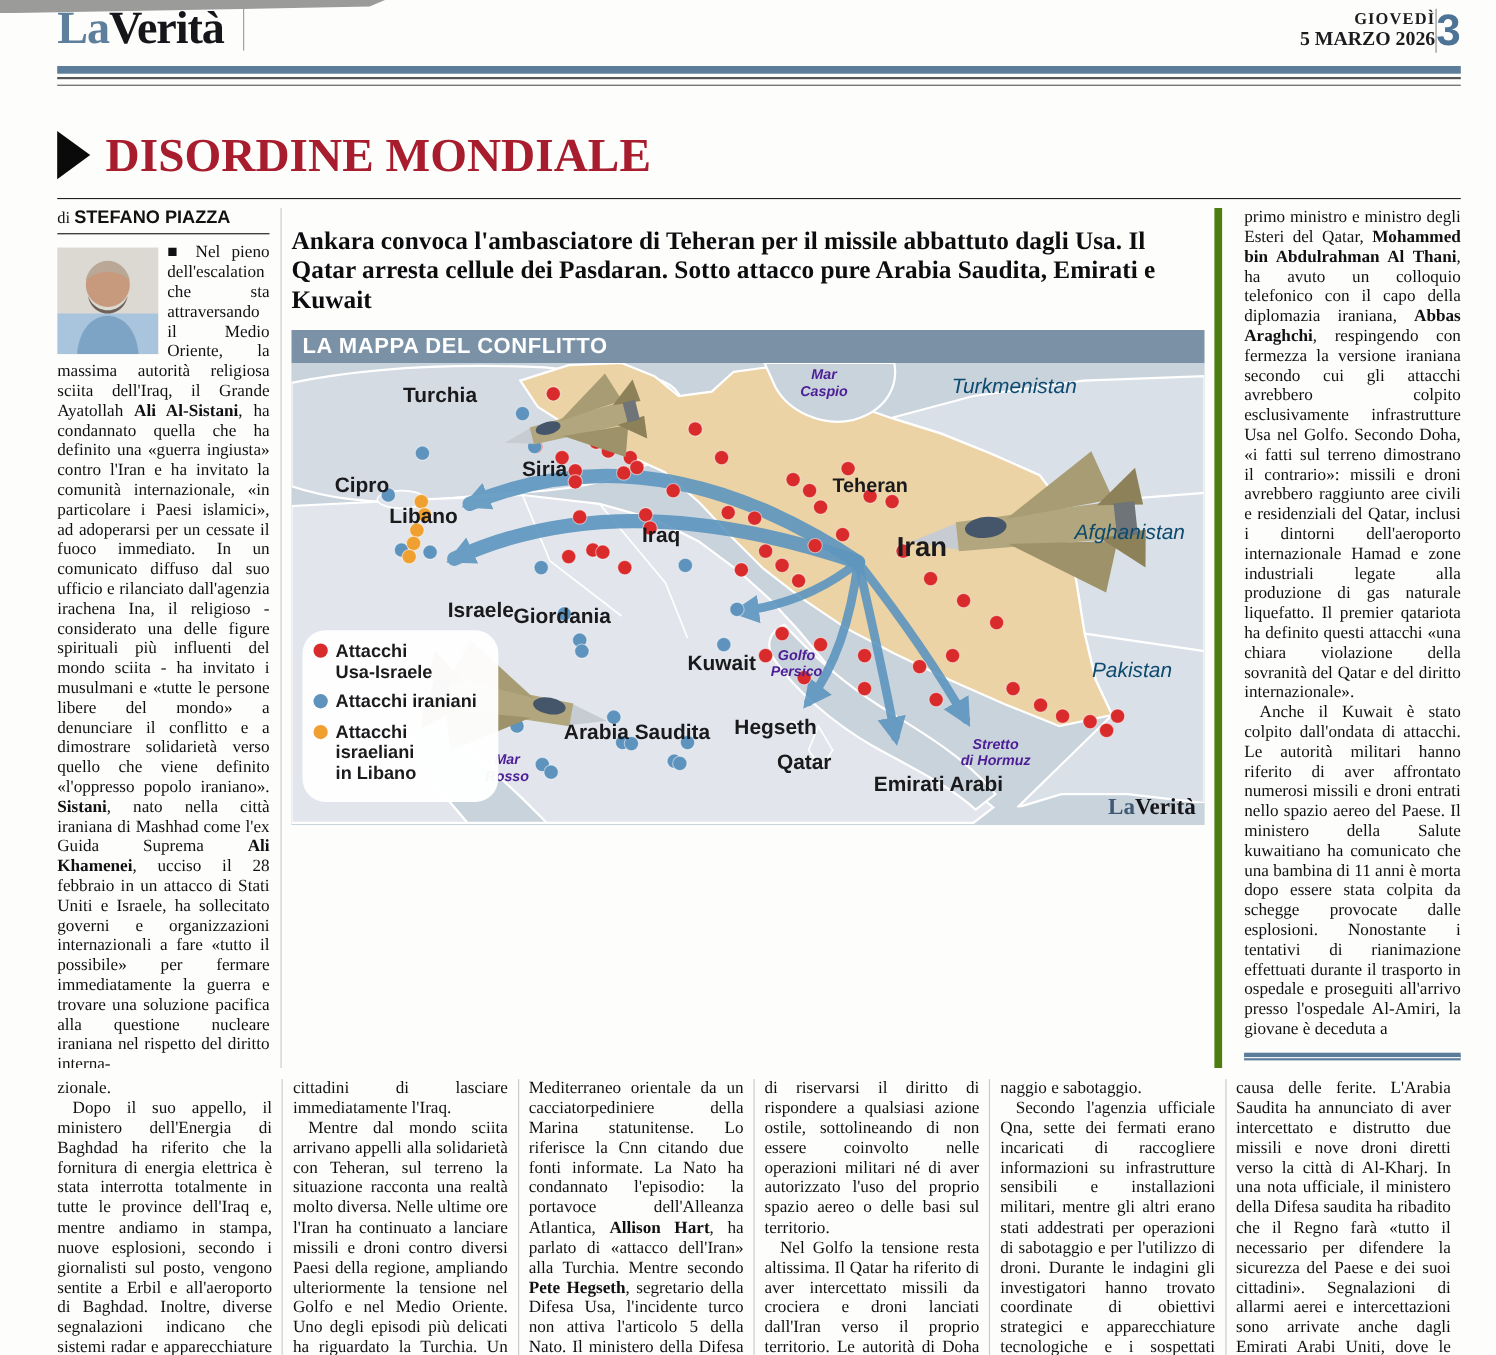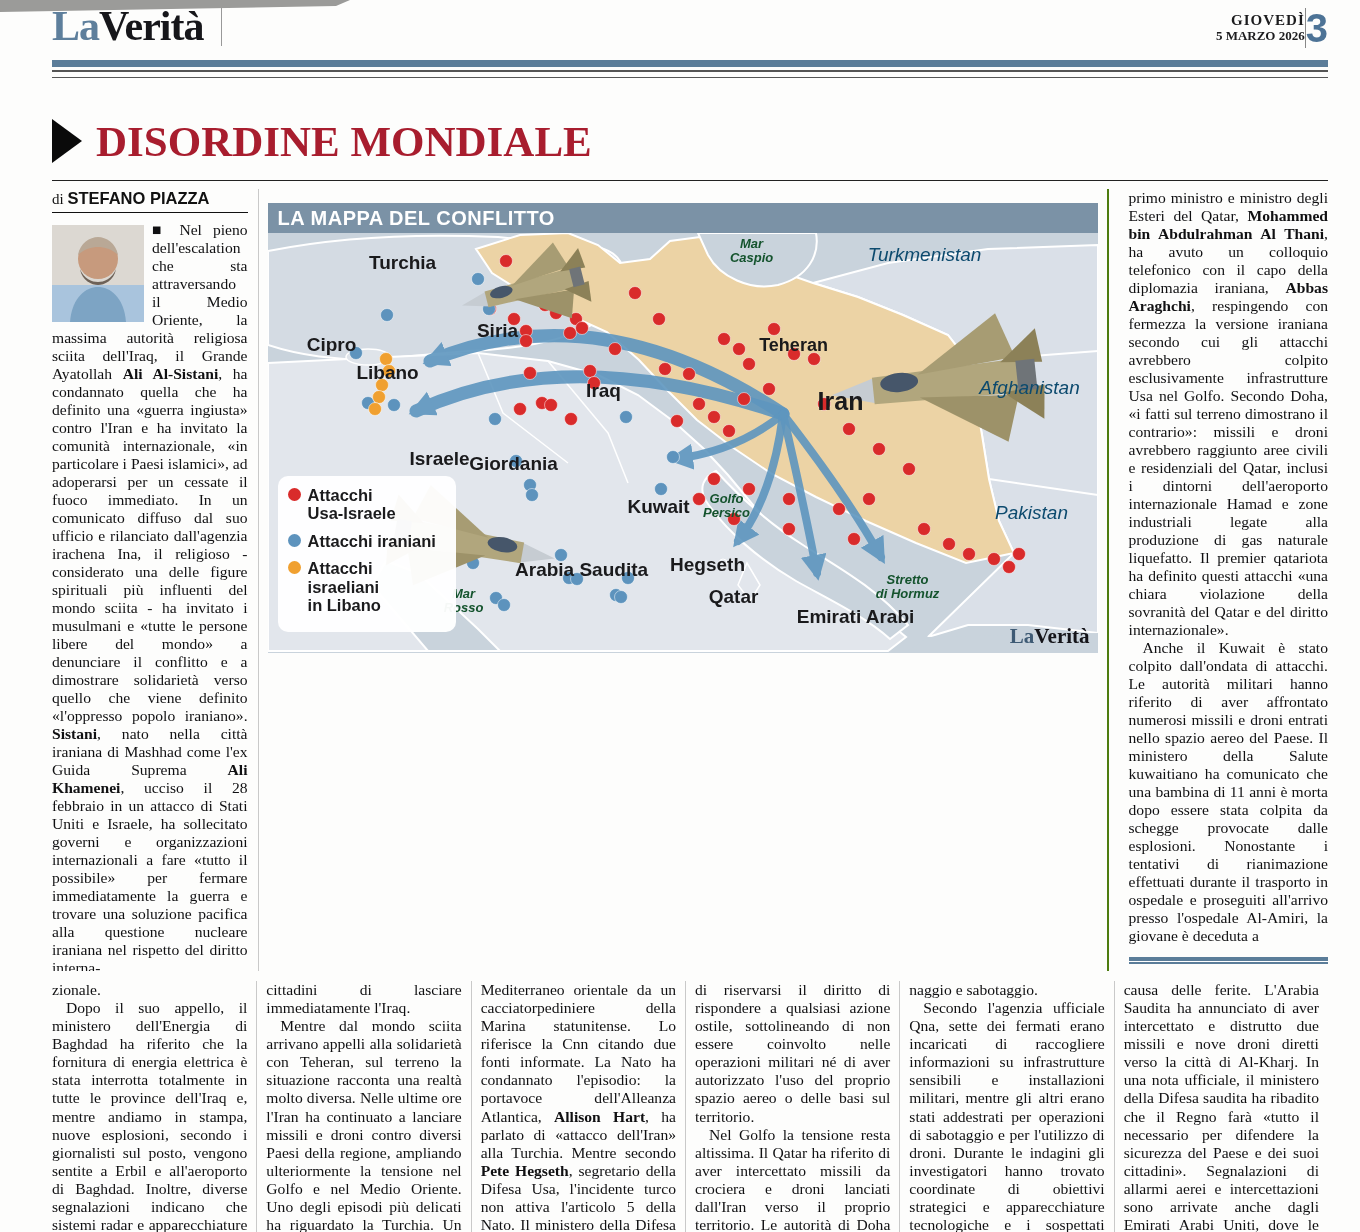--- a/index.html
+++ b/index.html
@@ -12,35 +12,35 @@
   .scan-corner{position:absolute;top:0;left:0;width:350px;height:12px;background:#98989ا6;
     background:#9b9b99;clip-path:polygon(0 0,100% 0,96% 50%,0 100%);z-index:5;}
   
   .masthead{display:flex;align-items:flex-start;justify-content:space-between;height:48px;}
   .logo{font-family:"Liberation Serif",serif;font-weight:bold;font-size:42px;line-height:40px;letter-spacing:-1px;
     padding-right:18px;border-right:1px solid #999;}
   .logo .la{color:#5e7f9c;} .logo .verita{color:#16161a;}
   .mast-right{display:flex;align-items:center;margin-top:2px;}
   .dateblock{text-align:right;font-weight:bold;line-height:1.05;color:#1c1c1e;}
   .dateblock .wd{font-size:15px;letter-spacing:1px;}
-  .dateblock .dt{font-size:13px;}
+  .dateblock .dt{font-size:18px;}
   .vline{width:1px;height:40px;background:#888;}
   .pagenum{font-family:"Liberation Sans",sans-serif;font-weight:bold;font-size:40px;color:#4d7396;line-height:40px;}
   .rule-steel{height:7px;background:#5b7d99;margin-top:6px;}
   .rule-thin2{height:5px;border-top:2px solid #555;border-bottom:1px solid #555;margin-top:3px;}
   
   .kicker{display:flex;align-items:center;gap:14px;margin-top:34px;height:58px;}
   .kicker .tri{width:0;height:0;border-left:30px solid #0a0a0a;border-top:22px solid transparent;border-bottom:22px solid transparent;}
   .kicker .ktext{font-family:"Liberation Serif",serif;font-weight:bold;font-size:43px;letter-spacing:0px;color:#a81d2e;line-height:1;}
   .kicker-rule{border-bottom:1.5px solid #222;margin-top:10px;}
   
   .main{display:flex;margin-top:8px;height:782px;overflow:hidden;}
   .col-left{width:201px;padding-right:10px;border-right:1px solid #c9c9c9;}
   .col-center{width:848px;padding:0 9px;}
-  .col-right{width:205px;padding-left:20px;border-left:2px solid #4d7c0f;}
+  .col-right{width:205px;padding-left:20px;border-left:7px solid #4d7c0f;}
   .byline{font-size:15px;padding-bottom:4px;border-bottom:1.5px solid #111;margin-bottom:8px;}
   .byline b{font-family:"Liberation Sans",sans-serif;font-size:16.5px;letter-spacing:0;}
   .avatar{float:left;width:92px;height:97px;margin:4px 8px 2px 0;background:#e4e3df;overflow:hidden;}
   .bodytext{font-size:15.6px;line-height:1.155;text-align:justify;text-justify:inter-word;color:#101012;}
   .bodytext p{margin:0;}
   .bodytext p.ind{text-indent:14px;}
   .quote{margin-top:12px;position:relative;border-bottom:1px solid #777;padding:14px 0 12px 0;}
   .quote::before{content:"";position:absolute;top:0;left:0;right:0;height:4px;background:#5b7d99;border-bottom:1px solid #fff;box-shadow:0 2px 0 #5b7d99;}
   
   .headline-wrap{overflow:visible;}
@@ -52,22 +52,22 @@
   .map-titlebar{height:30px;background:#7b92a6;color:#fff;font-family:"Liberation Sans",sans-serif;font-weight:bold;
     font-size:20px;line-height:30px;padding-left:10px;letter-spacing:.5px;}
   .map-body{position:relative;width:830px;height:420px;background:#c9d3dc;overflow:hidden;}
   .map-body svg{position:absolute;inset:0;}
   #map-labels span{position:absolute;transform:translate(-50%,-50%);white-space:pre-line;text-align:center;
     font-family:"Liberation Sans",sans-serif;color:#1a1a1c;}
   #map-labels .country{font-weight:bold;font-size:19px;}
   #map-labels .country-md{font-weight:bold;font-size:18px;}
   #map-labels .country-lg{font-weight:bold;font-size:25px;margin-left:21px;}
   #map-labels .neighbor{font-style:italic;font-size:19px;color:#0c4a6e;text-align:right;}
-  #map-labels .water{font-style:italic;font-weight:bold;font-size:13px;line-height:1.1;color:#14532d;}
-  .map-legend{position:absolute;left:10px;top:243px;width:158px;background:rgba(255,255,255,.96);border-radius:10px;
+  #map-labels .water{font-style:italic;font-weight:bold;font-size:13px;line-height:1.1;color:#4c1d95;}
+  .map-legend{position:absolute;left:10px;top:243px;width:158px;background:rgba(255,255,255,.96);border-radius:21px;
     padding:10px 10px 8px 10px;font-family:"Liberation Sans",sans-serif;font-weight:bold;font-size:16.5px;line-height:1.12;color:#1b1b1d;}
   .leg-item{display:flex;gap:7px;margin-bottom:9px;align-items:flex-start;}
   .leg-dot{width:13px;height:13px;border-radius:50%;flex:0 0 13px;margin-top:2px;}
   .leg-text{white-space:pre-line;}
   .map-watermark{position:absolute;right:8px;bottom:4px;font-family:"Liberation Serif",serif;font-weight:bold;font-size:21px;}
   .map-watermark .la{color:#3e5a74;} .map-watermark .verita{color:#15151a;}
   
   .bottom{display:flex;margin-top:10px;height:300px;overflow:hidden;}
   .bcol{flex:1;padding:0 9px;border-left:1px solid #c9c9c9;font-size:15.6px;line-height:1.16;text-align:justify;color:#101012;}
   .bcol:first-child{border-left:none;padding-left:0;}
@@ -117,20 +117,21 @@
             <path d="M28 44 C30 56 40 60 46 60 C52 60 62 56 64 44 C60 54 52 57 46 57 C40 57 32 54 28 44 Z" fill="#6e6258"></path>
             <path d="M26 30 C28 18 38 12 46 12 C54 12 64 18 66 30 C60 24 52 22 46 22 C40 22 32 24 26 30 Z" fill="#b9a896"></path>
           </svg>
         </div>
         <p id="left-body-para">■ Nel pieno dell'escalation che sta attraversando il Medio Oriente, la massima autorità religiosa sciita dell'Iraq, il Grande Ayatollah <b>Ali Al-Sistani</b>, ha condannato quella che ha definito una «guerra ingiusta» contro l'Iran e ha invitato la comunità internazionale, «in particolare i Paesi islamici», ad adoperarsi per un cessate il fuoco immediato. In un comunicato diffuso dal suo ufficio e rilanciato dall'agenzia irachena Ina, il religioso - considerato una delle figure spirituali più influenti del mondo sciita - ha invitato i musulmani e «tutte le persone libere del mondo» a denunciare il conflitto e a dimostrare solidarietà verso quello che viene definito «l'oppresso popolo iraniano». <b>Sistani</b>, nato nella città iraniana di Mashhad come l'ex Guida Suprema <b>Ali Khamenei</b>, ucciso il 28 febbraio in un attacco di Stati Uniti e Israele, ha sollecitato governi e organizzazioni internazionali a fare «tutto il possibile» per fermare immediatamente la guerra e trovare una soluzione pacifica alla questione nucleare iraniana nel rispetto del diritto interna-</p>
       </div>
 
     </div>
 
     <div class="col-center">
+      <div class="standfirst">Ankara convoca l'ambasciatore di Teheran per il missile abbattuto dagli Usa. Il Qatar arresta cellule dei Pasdaran. Sotto attacco pure Arabia Saudita, Emirati e Kuwait</div>
 
       <div class="map">
         <div class="map-titlebar">LA MAPPA DEL CONFLITTO</div>
         <div class="map-body">
           <svg id="map-svg" width="830" height="420" viewBox="0 0 830 420">
             <defs>
               <marker id="ah" orient="auto" markerUnits="userSpaceOnUse" markerWidth="30" markerHeight="30" refX="18" refY="13">
                 <path d="M0 0 L26 13 L0 26 Z" fill="#5e96bf"></path>
               </marker>
               <g id="jet-proto">

